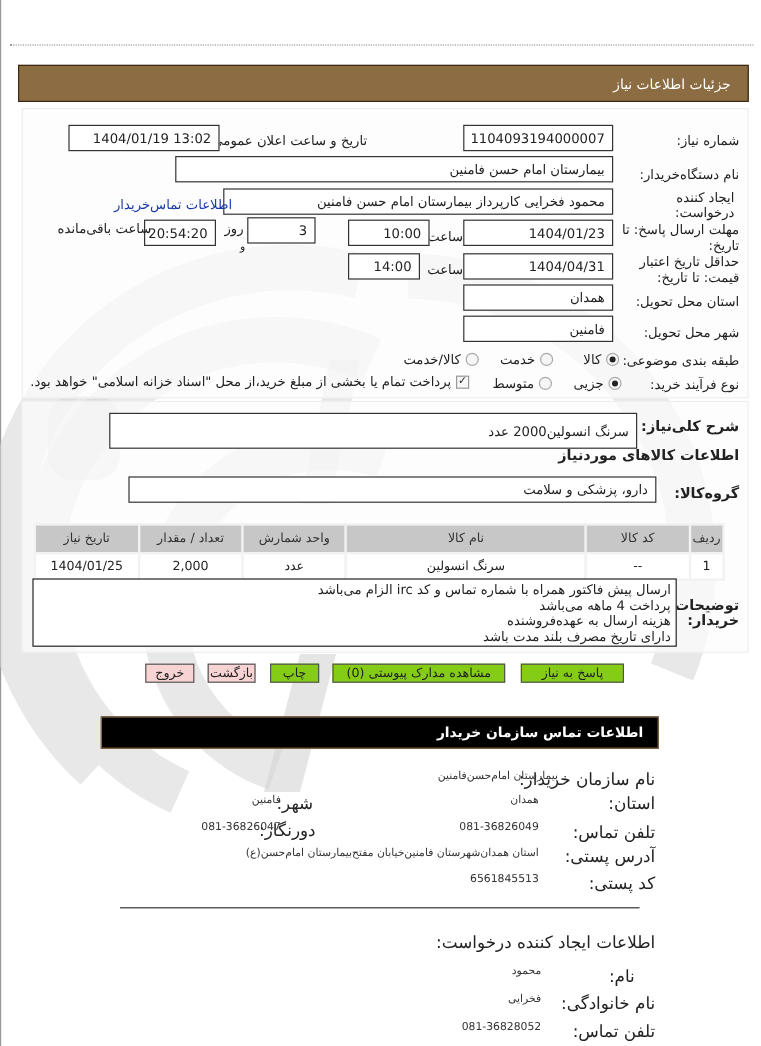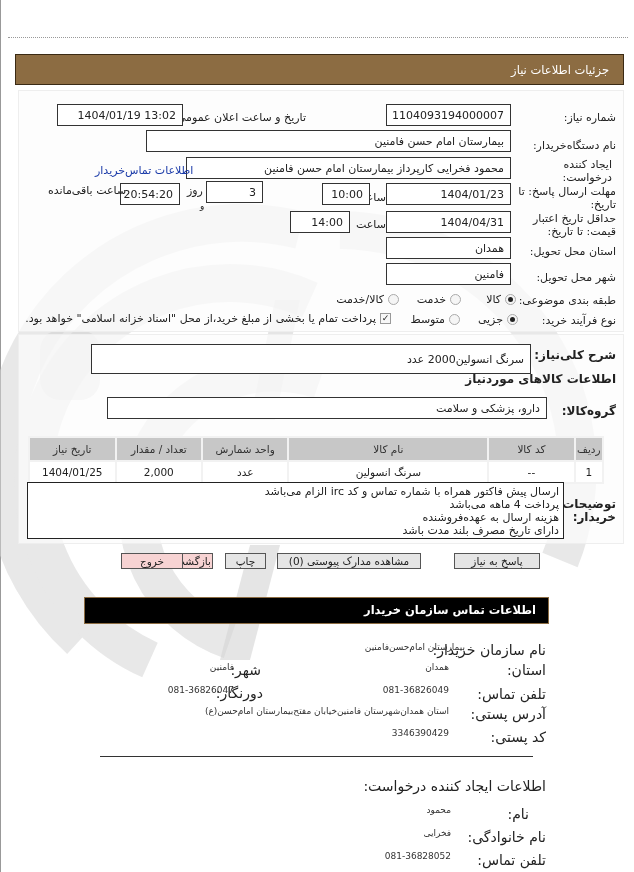--- a/index.html
+++ b/index.html
@@ -24,21 +24,21 @@
   .chk { display:inline-block; width:9px; height:9px; border:1px solid #999; background:#f7f7f7; position:relative; vertical-align:middle; font-size:9px; line-height:9px; text-align:center; color:#222; }
   .opt { position:absolute; white-space:nowrap; font-size:11px; display:flex; align-items:center; gap:4px; }
   .bold { font-weight:bold; font-size:12px; }
   table.items { position:absolute; left:28px; top:436px; width:576px; border-collapse:collapse; font-size:10.5px; }
   table.items th { background:#c7c7c7; color:#333; font-weight:normal; height:20px; border:2px solid #f2f2f2; }
   table.items td { background:#fff; text-align:center; height:18px; border:2px solid #f2f2f2; }
   .notes { position:absolute; left:27px; top:482px; width:434px; height:57px; border:1px solid #222; background:#fff;
            font-size:11px; line-height:13px; padding:2px 4px; box-sizing:border-box; }
   .btn { position:absolute; height:16px; border:1px solid #555; font-size:10.5px; display:flex; align-items:center; justify-content:center;
          box-sizing:border-box; cursor:pointer; white-space:nowrap; }
-  .btn.green { background:#e5e5e5; }
+  .btn.green { background:#84cc16; }
   .btn.pink { background:#f7d3d3; }
   .hr { position:absolute; left:100px; width:433px; border-top:1px solid #333; }
   .c-lbl { position:absolute; font-size:14px; color:#222; white-space:nowrap; }
   .c-val { position:absolute; font-size:9px; color:#333; white-space:nowrap; }
 </style>
 </head>
 <body>
 
 <div class="frame-left"></div>
 <div class="dotline"></div>
@@ -72,21 +72,21 @@
 <span class="lbl" style="right:18px; top:139px;">نام دستگاه‌خریدار:</span>
 <div class="box rtl" style="left:146px; top:130px; width:365px; height:22px;">بیمارستان امام حسن  فامنین</div>
 
 <span class="lbl2" style="right:22px; top:158px; width:68px;">ایجاد کننده درخواست:</span>
 <div class="box rtl" style="left:186px; top:157px; width:325px; height:22px;">محمود فخرایی  کارپرداز  بیمارستان امام حسن  فامنین</div>
 <span class="link" style="left:95px; top:164px;">اطلاعات تماس‌خریدار</span>
 
 <span class="lbl2" style="right:18px; top:185px; width:105px;">مهلت ارسال پاسخ: تا تاریخ:</span>
 <div class="box ltr" style="left:386px; top:183px; width:125px; height:22px;">1404/01/23</div>
 <span class="lbl" style="left:356px; top:191px;">ساعت</span>
-<div class="box ltr" style="left:290px; top:183px; width:48px; height:22px;margin-left:32px;">10:00</div>
+<div class="box ltr" style="left:290px; top:183px; width:68px; height:22px;">10:00</div>
 <div class="box ltr" style="left:206px; top:181px; width:57px; height:22px;">3</div>
 <span class="lbl" style="left:187px; top:184px;">روز</span>
 <span class="lbl" style="left:200px; top:201px; font-size:9px;">و</span>
 <div class="box ltr" style="left:120px; top:183px; width:60px; height:22px;">20:54:20</div>
 <span class="lbl" style="left:48px; top:184px;">ساعت باقی‌مانده</span>
 
 <span class="lbl2" style="right:18px; top:212px; width:105px;">حداقل تاریخ اعتبار قیمت: تا تاریخ:</span>
 <div class="box ltr" style="left:386px; top:211px; width:125px; height:22px;">1404/04/31</div>
 <span class="lbl" style="left:356px; top:218px;">ساعت</span>
 <div class="box ltr" style="left:290px; top:211px; width:60px; height:22px;">14:00</div>
@@ -157,25 +157,25 @@
 </table>
 
 <span class="lbl2 bold" style="right:18px; top:498px; width:50px;">توضیحات خریدار:</span>
 <div class="notes" style="left:27px; width:537px;">
   <div>ارسال پیش فاکتور همراه با شماره تماس و کد irc الزام می‌باشد</div>
   <div>پرداخت 4 ماهه می‌باشد</div>
   <div> هزینه ارسال به عهده‌فروشنده</div>
   <div>دارای تاریخ  مصرف بلند مدت باشد</div>
 </div>
 
-<div class="btn green" style="left:434px; top:553px; width:86px;margin-left:20px;">پاسخ به نیاز</div>
+<div class="btn green" style="left:434px; top:553px; width:86px;">پاسخ به نیاز</div>
 <div class="btn green" style="left:277px; top:553px; width:144px;">مشاهده مدارک پیوستی (0)</div>
 <div class="btn green" style="left:225px; top:553px; width:41px;">چاپ</div>
 <div class="btn pink" style="left:173px; top:553px; width:40px;">بازگشت</div>
-<div class="btn pink" style="left:121px; top:553px; width:62px;">خروج</div>
+<div class="btn pink" style="left:121px; top:553px; width:41px;">خروج</div>
 
 <div class="hdr" style="left:84px; top:597px; width:463px; height:25px; background:#000000; border-color:#8c6c42;">
   <span style="top:5px; right:12px; font-weight:bold; font-size:11.5px;">اطلاعات تماس سازمان خریدار</span>
 </div>
 
 <span class="c-lbl" style="right:88px; top:642px;">نام سازمان خریدار:</span>
 <span class="c-val" style="right:169px; top:642px;">بیمارستان امام‌حسن‌فامنین</span>
 
 <span class="c-lbl" style="right:88px; top:662px;">استان:</span>
 <span class="c-val" style="right:185px; top:662px;">همدان</span>
@@ -184,21 +184,21 @@
 
 <span class="c-lbl" style="right:88px; top:686px;">تلفن تماس:</span>
 <span class="c-val" style="right:185px; top:685px;">081-36826049</span>
 <span class="c-lbl" style="right:371px; top:685px;">دورنگار:</span>
 <span class="c-val" style="right:400px; top:685px;">081-36826047</span>
 
 <span class="c-lbl" style="right:88px; top:706px;">آدرس پستی:</span>
 <span class="c-val" style="right:185px; top:706px;">استان همدان‌شهرستان فامنین‌خیابان مفتح‌بیمارستان امام‌حسن(ع)</span>
 
 <span class="c-lbl" style="right:88px; top:729px;">کد پستی:</span>
-<span class="c-val" style="right:185px; top:728px;">3346390429</span>
+<span class="c-val" style="right:185px; top:728px;">6561845513</span>
 
 <div class="hr" style="top:756px;"></div>
 
 <span class="c-lbl" style="right:88px; top:778px;">اطلاعات ایجاد کننده درخواست:</span>
 
 <span class="c-lbl" style="right:105px; top:806px;">نام:</span>
 <span class="c-val" style="right:183px; top:805px;">محمود</span>
 
 <span class="c-lbl" style="right:88px; top:829px;">نام خانوادگی:</span>
 <span class="c-val" style="right:183px; top:828px;">فخرایی</span>

